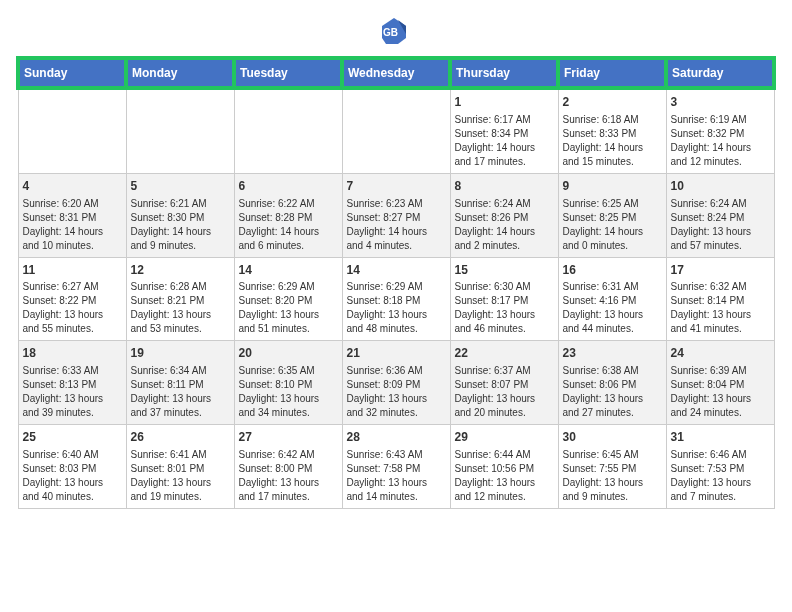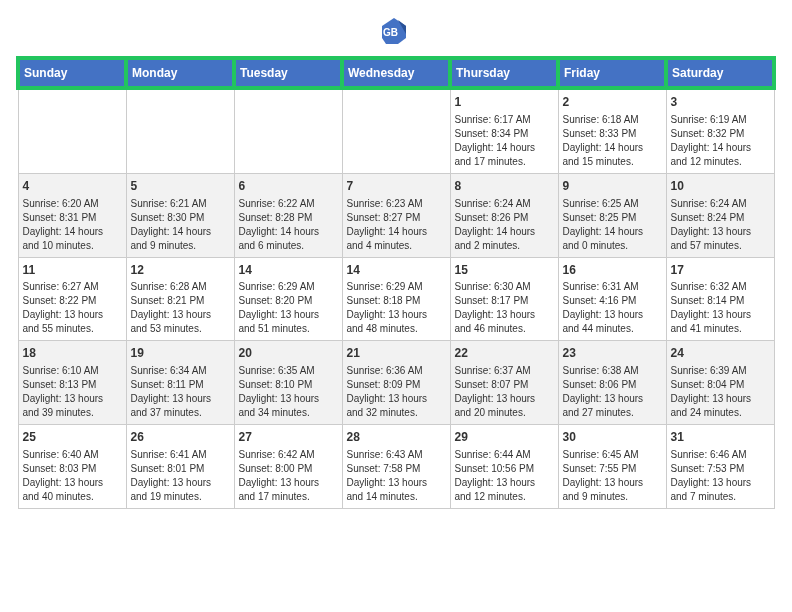--- a/index.html
+++ b/index.html
@@ -250,21 +250,21 @@
           <span class="day-number">17</span>
           <div class="day-info">Sunrise: 6:32 AM</div>
           <div class="day-info">Sunset: 8:14 PM</div>
           <div class="day-info">Daylight: 13 hours</div>
           <div class="day-info">and 41 minutes.</div>
         </td>
       </tr>
       <tr>
         <td>
           <span class="day-number">18</span>
-          <div class="day-info">Sunrise: 6:10 AM</div>
+          <div class="day-info">Sunrise: 6:33 AM</div>
           <div class="day-info">Sunset: 8:13 PM</div>
           <div class="day-info">Daylight: 13 hours</div>
           <div class="day-info">and 39 minutes.</div>
         </td>
         <td>
           <span class="day-number">19</span>
           <div class="day-info">Sunrise: 6:34 AM</div>
           <div class="day-info">Sunset: 8:11 PM</div>
           <div class="day-info">Daylight: 13 hours</div>
           <div class="day-info">and 37 minutes.</div>

